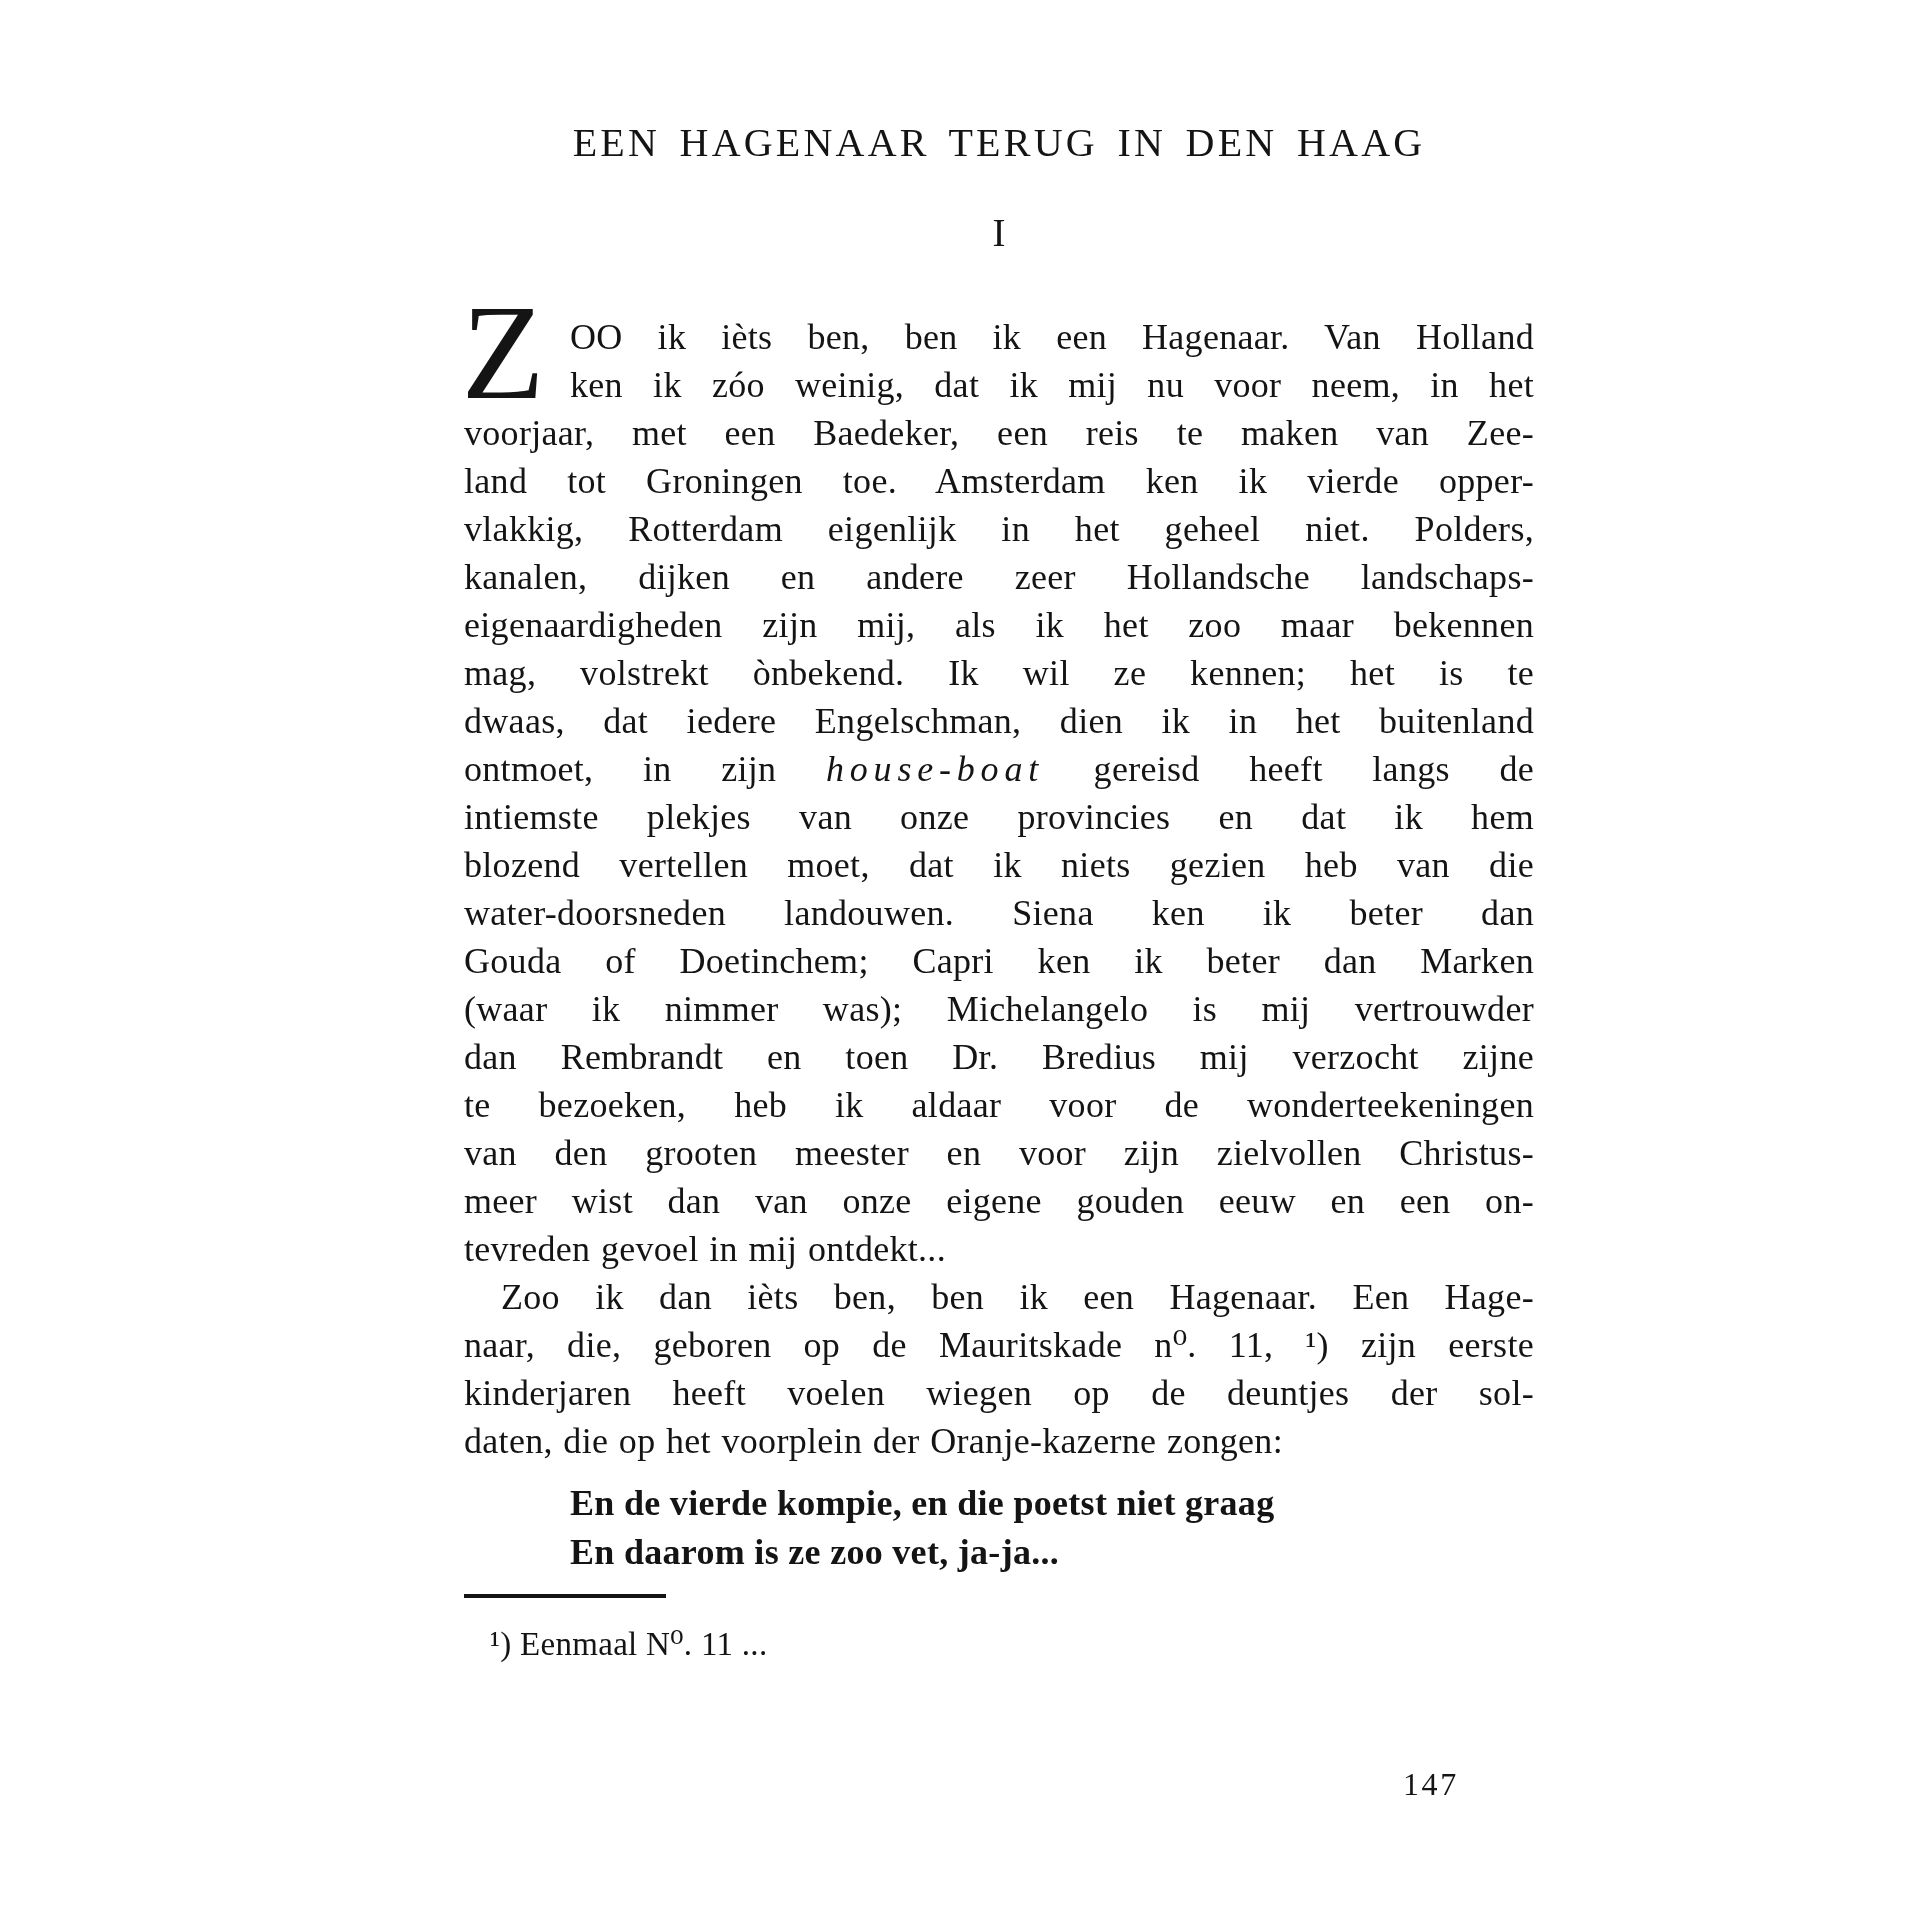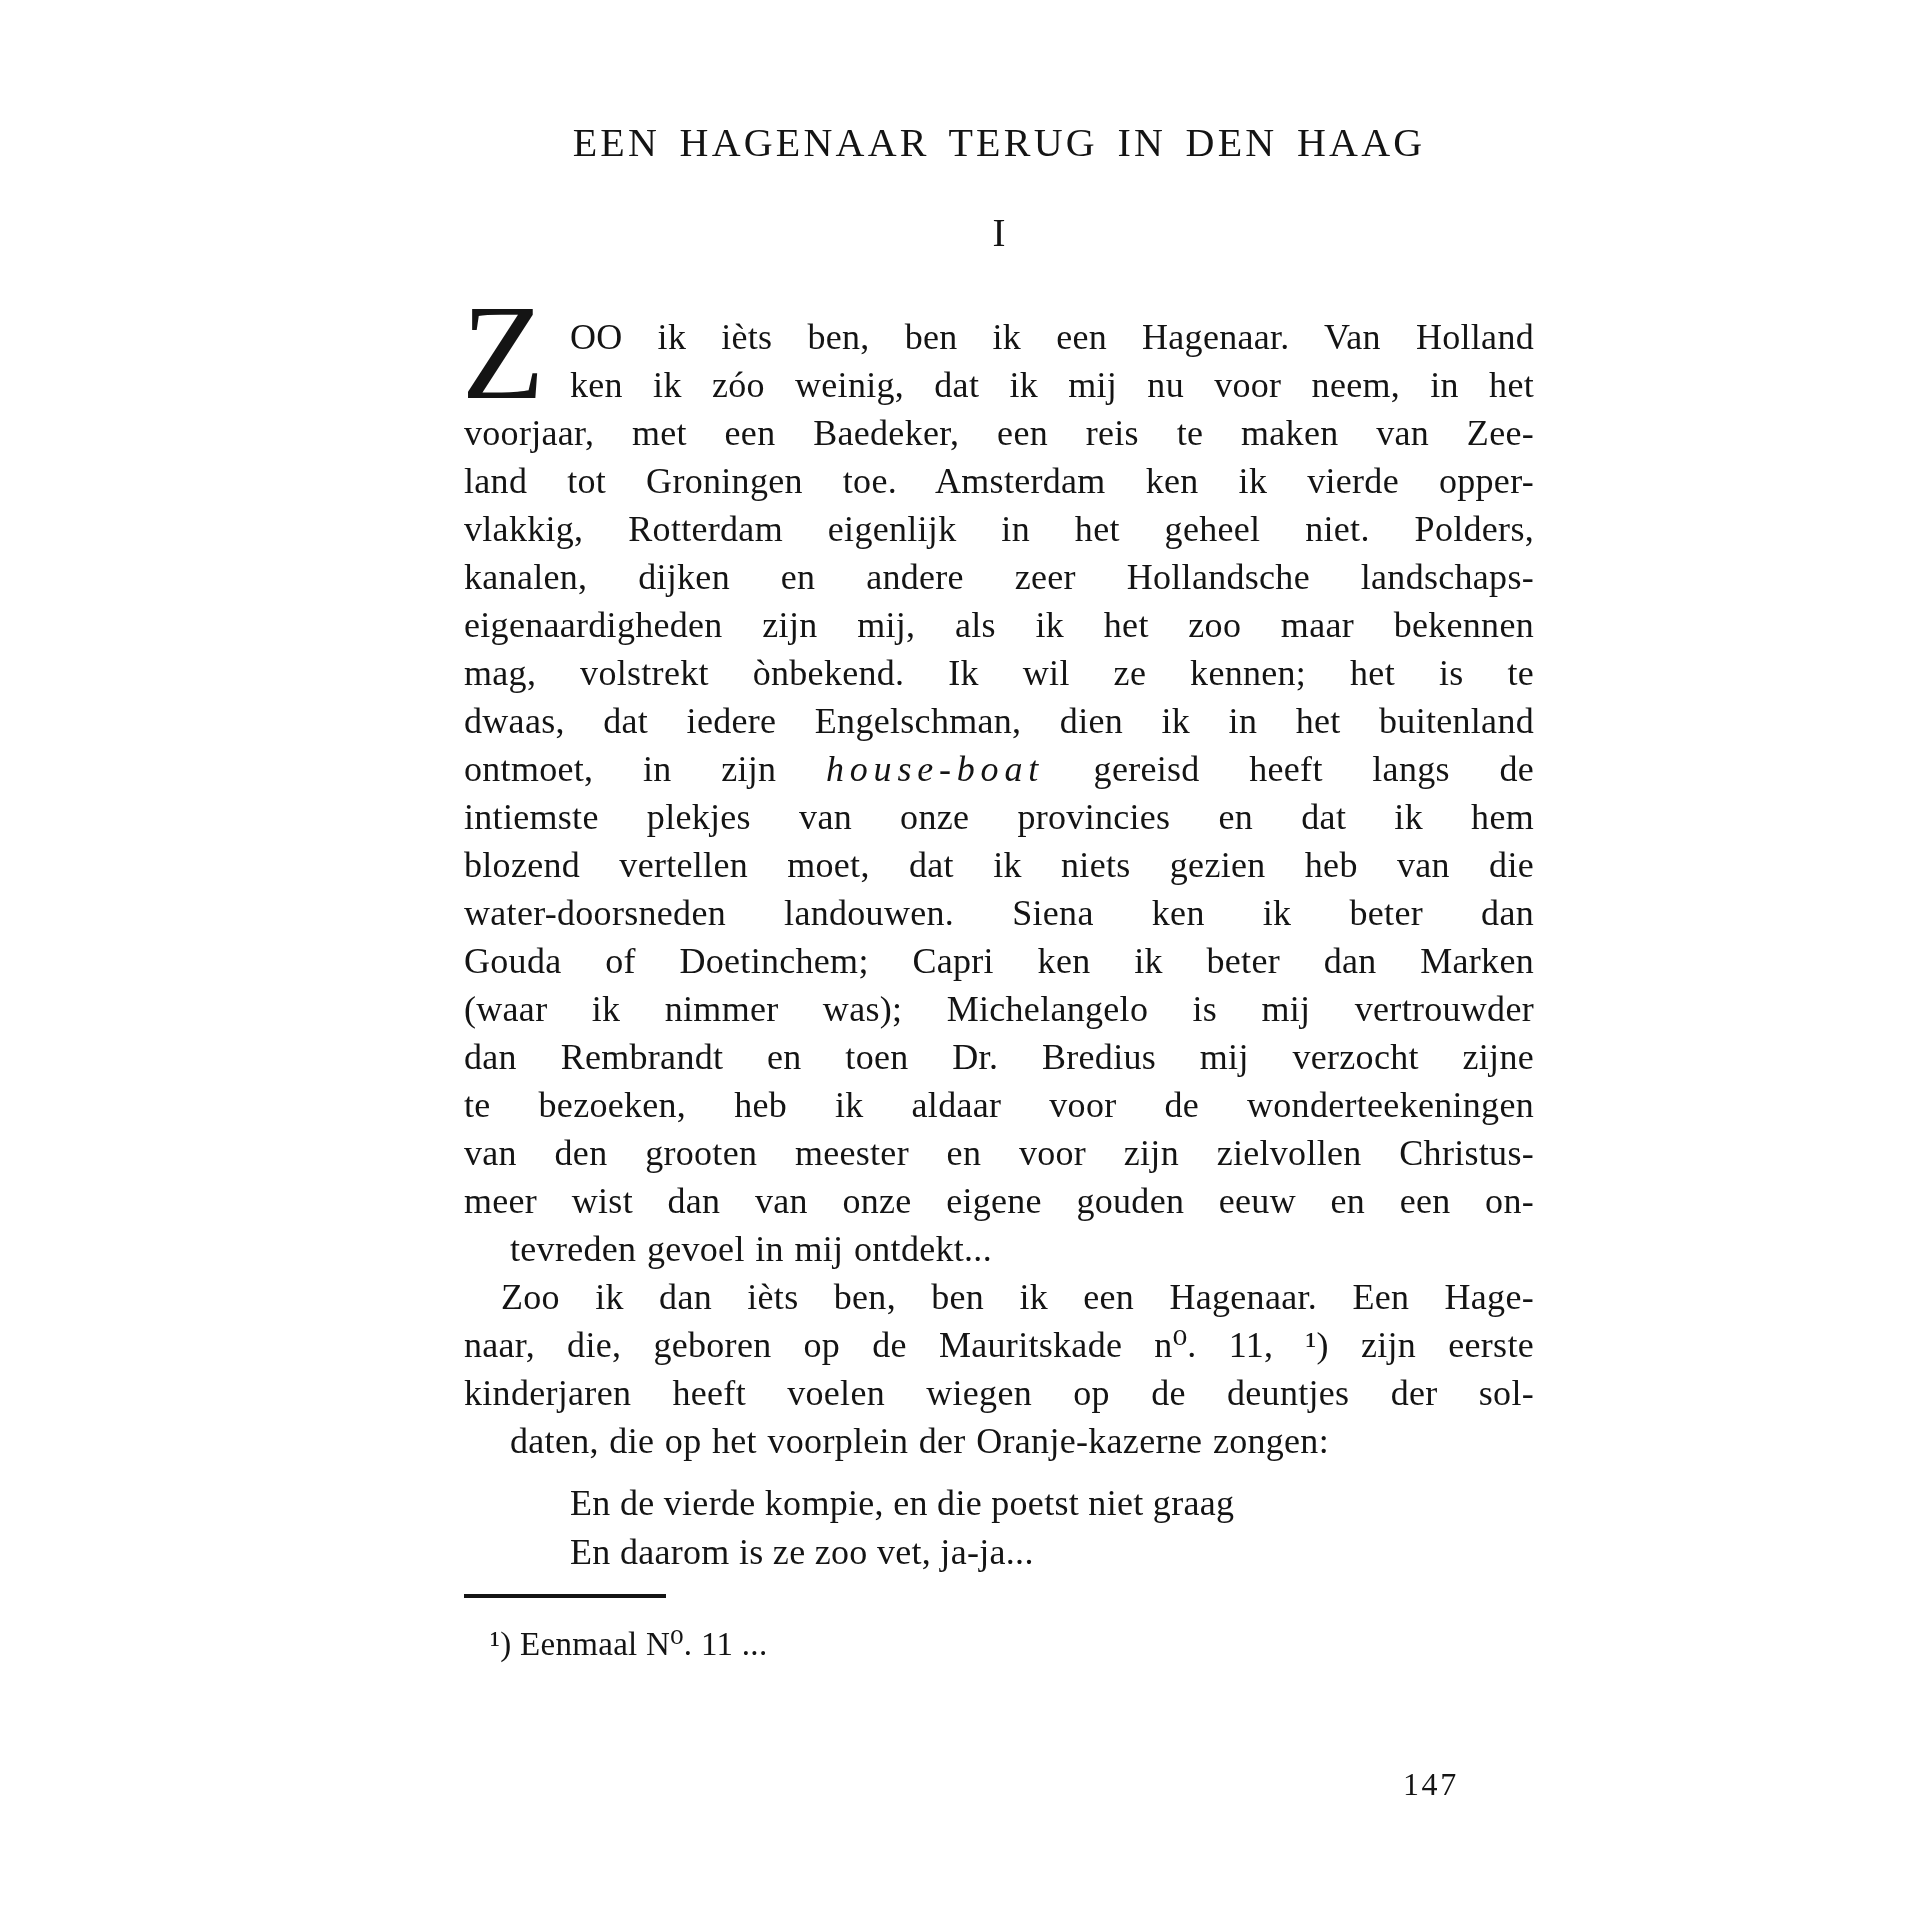--- a/index.html
+++ b/index.html
@@ -45,25 +45,26 @@
     line-height: 48px;
     height: 48px;
     letter-spacing: 0.3px;
     word-spacing: 1.3px;
     text-align: justify;
     text-align-last: justify;
     white-space: nowrap;
   }
   .line.after-drop { padding-left: 106px; }
   .line.indent-first { text-indent: 37px; }
-  .line.nojust { text-align: left; text-align-last: left; white-space: normal; margin-left: 46px; }
+  .line.nojust { text-align: left; text-align-last: left; white-space: normal; }
   .em-spaced { letter-spacing: 5.8px; font-style: italic; }
   .verse {
     margin-top: 14px;
     margin-left: 106px;
+    font-weight: bold;
   }
   .verse-line {
     font-size: 36px;
     line-height: 49px;
     letter-spacing: 0.3px;
   }
   .footnote-rule {
     margin-top: 16.7px;
     width: 202px;
     height: 3.9px;

